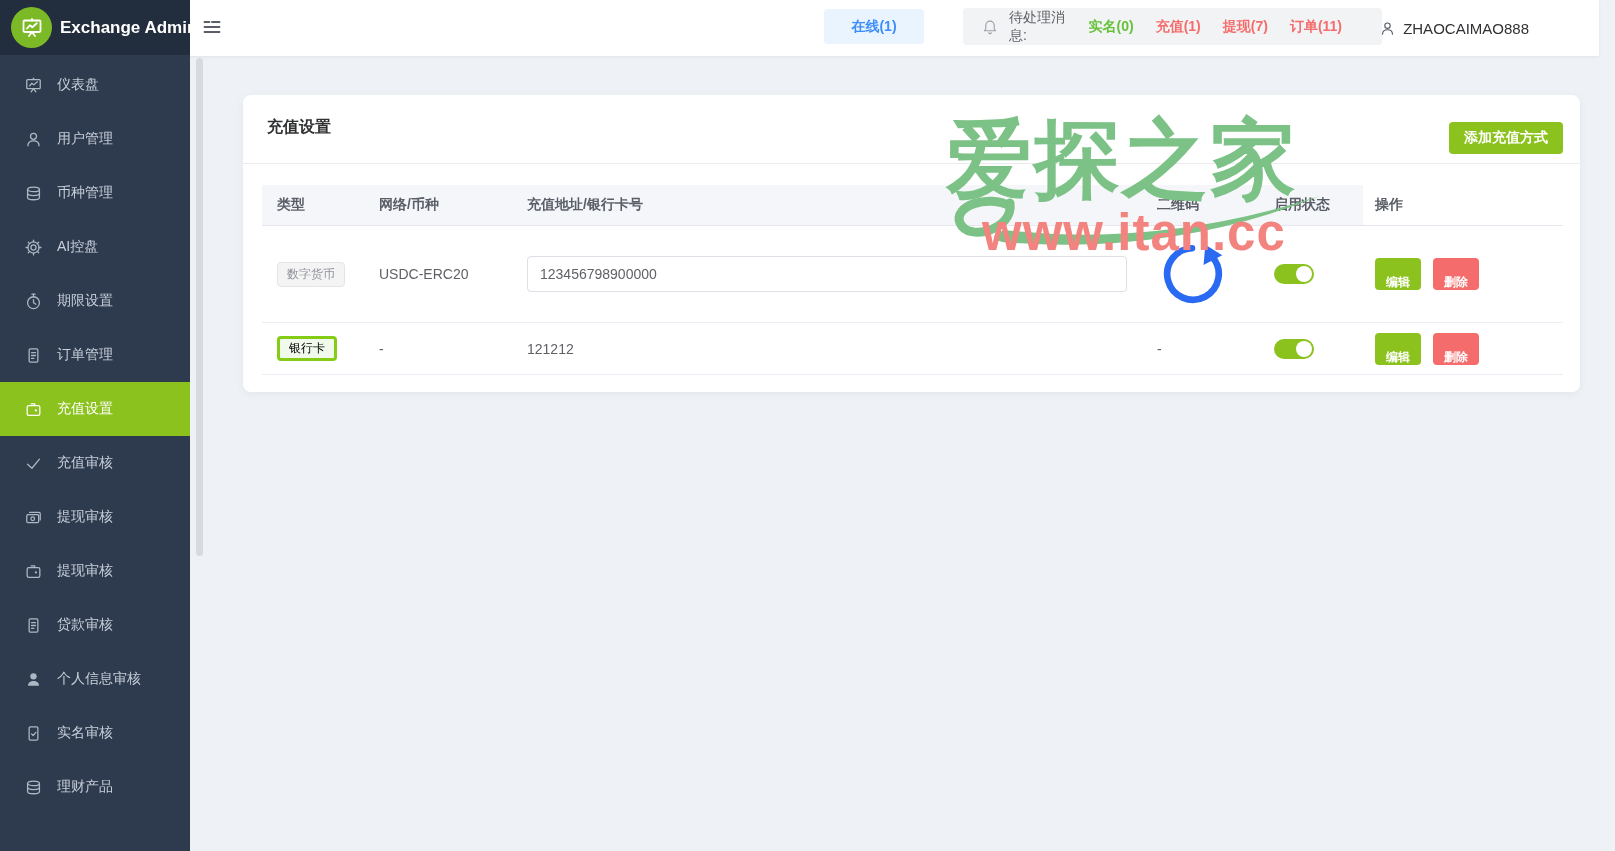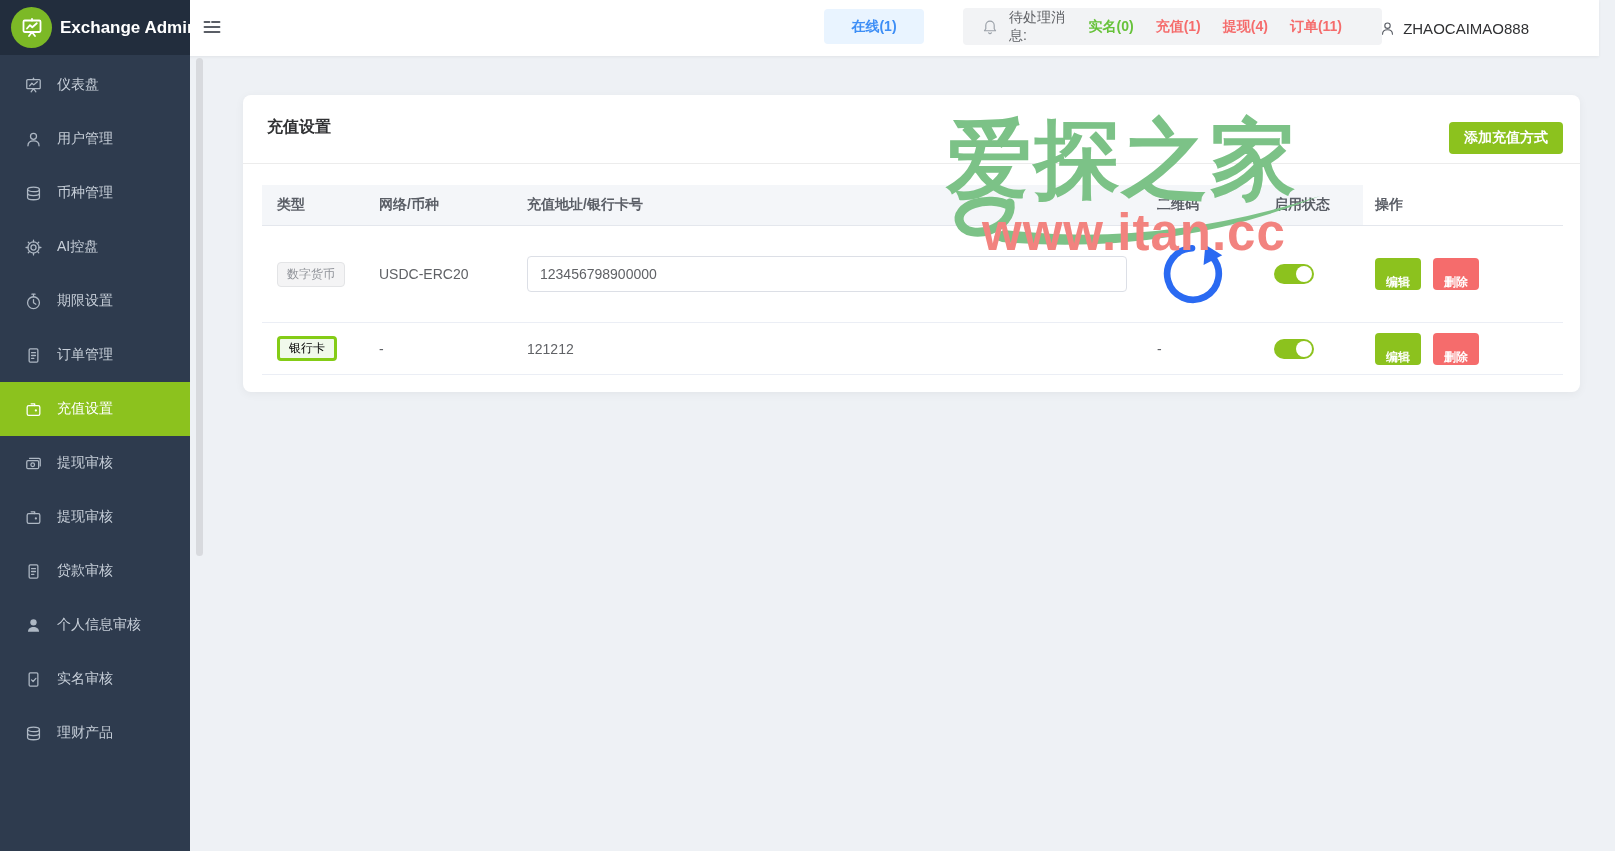--- a/index.html
+++ b/index.html
@@ -168,20 +168,28 @@
         <span class="mi">
             <svg viewBox="0 0 24 24">
               <rect x="4" y="7" width="16" height="12.5" rx="2"></rect>
               <path d="M13.5 7 V4.8 H9"></path>
               <circle class="fillpart" cx="15" cy="13.2" r="1.4"></circle>
             </svg>
           </span>
         <span>充值设置</span>
       </div>
 
+      <div class="menu-item">
+        <span class="mi">
+            <svg viewBox="0 0 24 24">
+              <path d="M4.5 13 L10 18 L19.5 6.5"></path>
+            </svg>
+          </span>
+        <span>充值审核</span>
+      </div>
 
       <div class="menu-item">
         <span class="mi">
             <svg viewBox="0 0 24 24">
               <path d="M7 5.5 h12 a1.5 1.5 0 0 1 1.5 1.5 v8"></path>
               <rect x="3.5" y="8.5" width="15" height="10" rx="1.5"></rect>
               <circle cx="11" cy="13.5" r="2.3"></circle>
             </svg>
           </span>
         <span>提现审核</span>
@@ -254,21 +262,21 @@
     <div class="notif-box">
       <span class="bell">
         <svg viewBox="0 0 24 24">
             <path d="M12 4.2 a5.6 5.6 0 0 1 5.6 5.6 v4.6 l1.8 2.6 H4.6 l1.8 -2.6 v-4.6 A5.6 5.6 0 0 1 12 4.2 Z"></path>
             <path d="M10.3 19.6 a1.8 1.8 0 0 0 3.4 0"></path>
           </svg>
       </span>
       <span class="notif-label">待处理消息:</span>
       <span class="notif-item green">实名(0)</span>
       <span class="notif-item red">充值(1)</span>
-      <span class="notif-item red">提现(4)</span>
+      <span class="notif-item red">提现(7)</span>
       <span class="notif-item red">订单(11)</span>
     </div>
     <div class="user-box">
       <svg viewBox="0 0 24 24">
           <circle cx="12" cy="8" r="3.8"></circle>
           <path d="M5 20 c0-4 3.2-6.2 7-6.2 s7 2.2 7 6.2"></path>
         </svg>
       <span class="user-name">ZHAOCAIMAO888</span>
     </div>
   </header>

